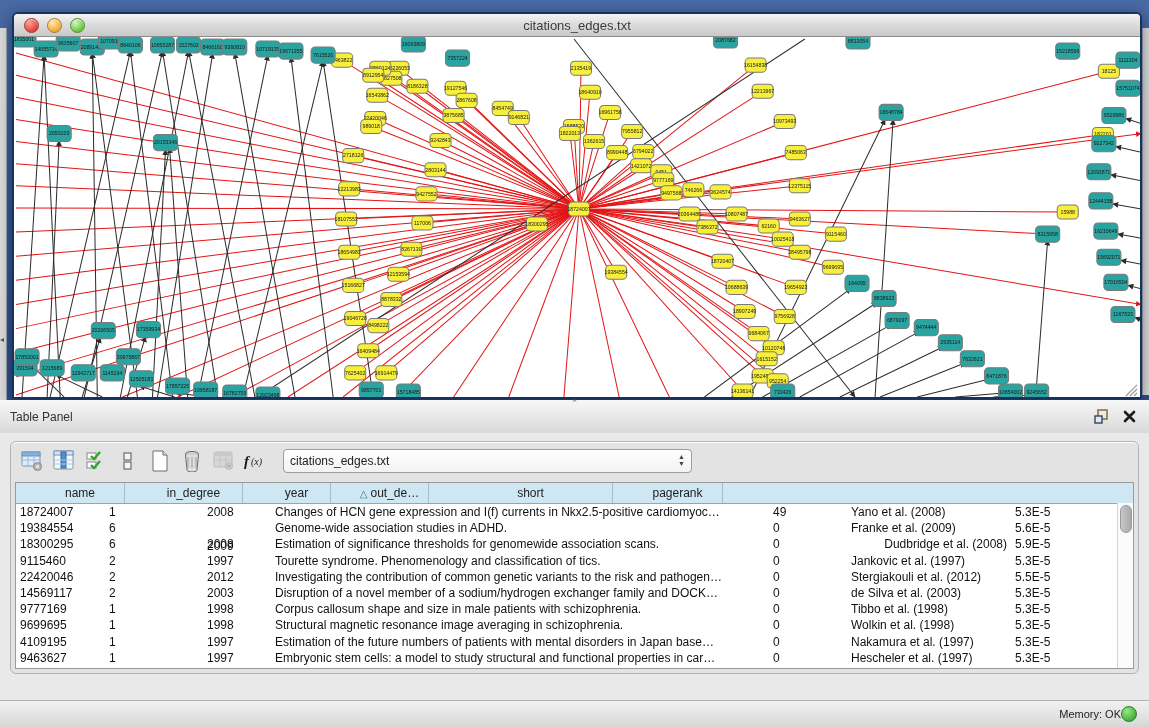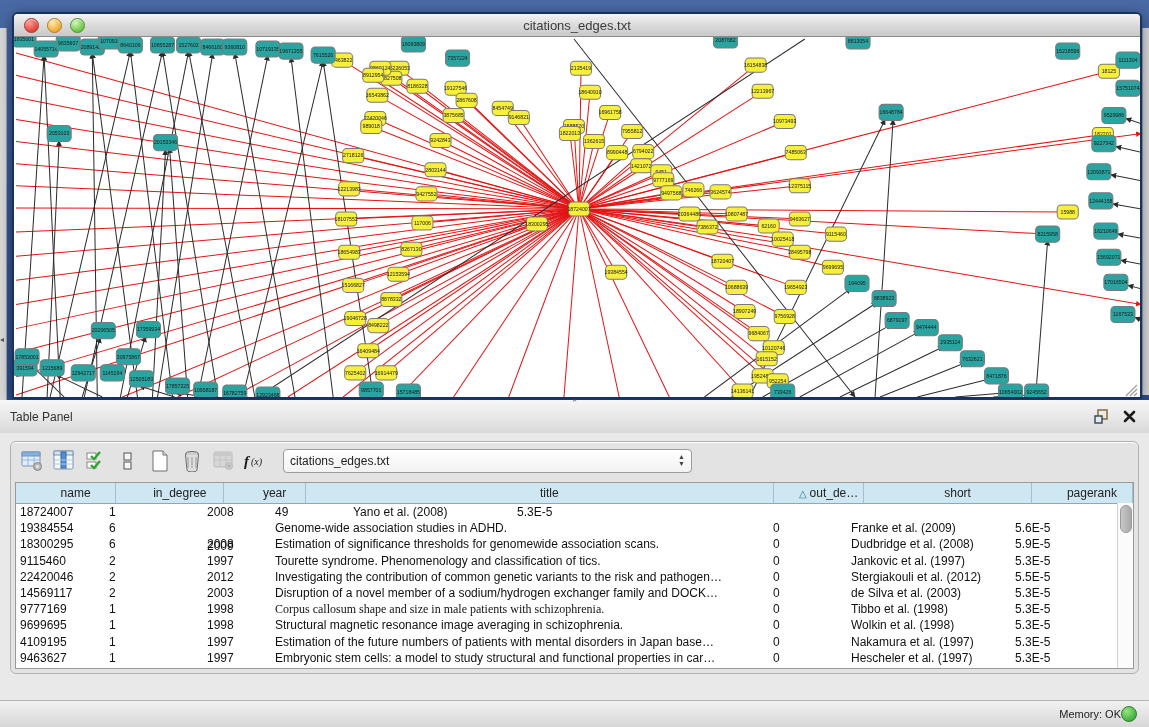--- a/index.html
+++ b/index.html
@@ -862,50 +862,50 @@
         <div class="net-select">
         <span>citations_edges.txt</span>
         <span class="stepper">▲<br>▼</span>
       </div>
     </div>
     <div class="grid">
       <div class="gh" id="gridHead">
           <div class="hc" style="width: 89px;">name</div>
           <div class="hc" style="width: 98px;">in_degree</div>
           <div class="hc" style="width: 68px;">year</div>
-          <div class="hc" style="width: 498px;">title</div>
           <div class="hc" style="width: 78px;"><span class="tri">△</span>out_de…</div>
           <div class="hc" style="width: 164px;">short</div>
           <div class="hc" style="width: 90px;">pagerank</div>
         </div>
       <div id="gridBody">
           <div class="gr">
             <div class="c" style="width: 89px;">18724007</div>
             <div class="c" style="width: 98px;">1</div>
             <div class="c" style="width: 68px;">2008</div>
+            <div class="c" style="width: 498px;">Changes of HCN gene expression and I(f) currents in Nkx2.5-positive cardiomyoc…</div>
             <div class="c" style="width: 78px;">49</div>
             <div class="c" style="width: 164px;">Yano et al. (2008)</div>
             <div class="c" style="width: 90px;">5.3E-5</div>
           </div>
           <div class="gr">
             <div class="c" style="width: 89px;">19384554</div>
             <div class="c" style="width: 98px;">6</div>
             <div class="c" style="width: 68px; margin-top: 35px;">2009</div>
             <div class="c" style="width: 498px;">Genome-wide association studies in ADHD.</div>
             <div class="c" style="width: 78px;">0</div>
             <div class="c" style="width: 164px;">Franke et al. (2009)</div>
             <div class="c" style="width: 90px;">5.6E-5</div>
           </div>
           <div class="gr">
             <div class="c" style="width: 89px;">18300295</div>
             <div class="c" style="width: 98px;">6</div>
             <div class="c" style="width: 68px;">2008</div>
             <div class="c" style="width: 498px;">Estimation of significance thresholds for genomewide association scans.</div>
             <div class="c" style="width: 78px;">0</div>
-            <div class="c" style="width: 164px;">Dudbridge et al. (2008)</div>
+            <div class="c" style="width: 164px; text-align: right;">Dudbridge et al. (2008)</div>
             <div class="c" style="width: 90px;">5.9E-5</div>
           </div>
           <div class="gr">
             <div class="c" style="width: 89px;">9115460</div>
             <div class="c" style="width: 98px;">2</div>
             <div class="c" style="width: 68px;">1997</div>
             <div class="c" style="width: 498px;">Tourette syndrome. Phenomenology and classification of tics.</div>
             <div class="c" style="width: 78px;">0</div>
             <div class="c" style="width: 164px;">Jankovic et al. (1997)</div>
             <div class="c" style="width: 90px;">5.3E-5</div>
@@ -925,21 +925,21 @@
             <div class="c" style="width: 68px;">2003</div>
             <div class="c" style="width: 498px;">Disruption of a novel member of a sodium/hydrogen exchanger family and DOCK…</div>
             <div class="c" style="width: 78px;">0</div>
             <div class="c" style="width: 164px;">de Silva et al. (2003)</div>
             <div class="c" style="width: 90px;">5.3E-5</div>
           </div>
           <div class="gr">
             <div class="c" style="width: 89px;">9777169</div>
             <div class="c" style="width: 98px;">1</div>
             <div class="c" style="width: 68px;">1998</div>
-            <div class="c" style="width: 498px; font-family: Liberation Serif, serif;">Corpus callosum shape and size in male patients with schizophrenia.</div>
+            <div class="c" style="width: 498px;">Corpus callosum shape and size in male patients with schizophrenia.</div>
             <div class="c" style="width: 78px;">0</div>
             <div class="c" style="width: 164px;">Tibbo et al. (1998)</div>
             <div class="c" style="width: 90px;">5.3E-5</div>
           </div>
           <div class="gr">
             <div class="c" style="width: 89px;">9699695</div>
             <div class="c" style="width: 98px;">1</div>
             <div class="c" style="width: 68px;">1998</div>
             <div class="c" style="width: 498px;">Structural magnetic resonance image averaging in schizophrenia.</div>
             <div class="c" style="width: 78px;">0</div>

